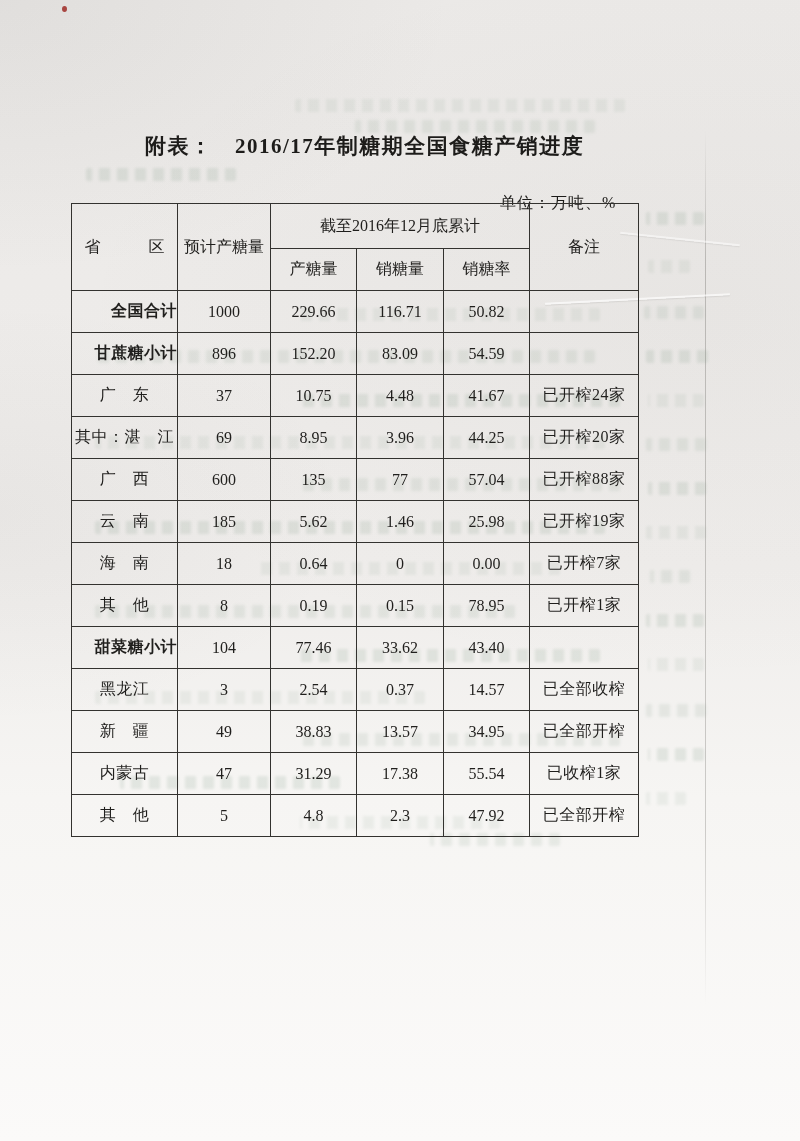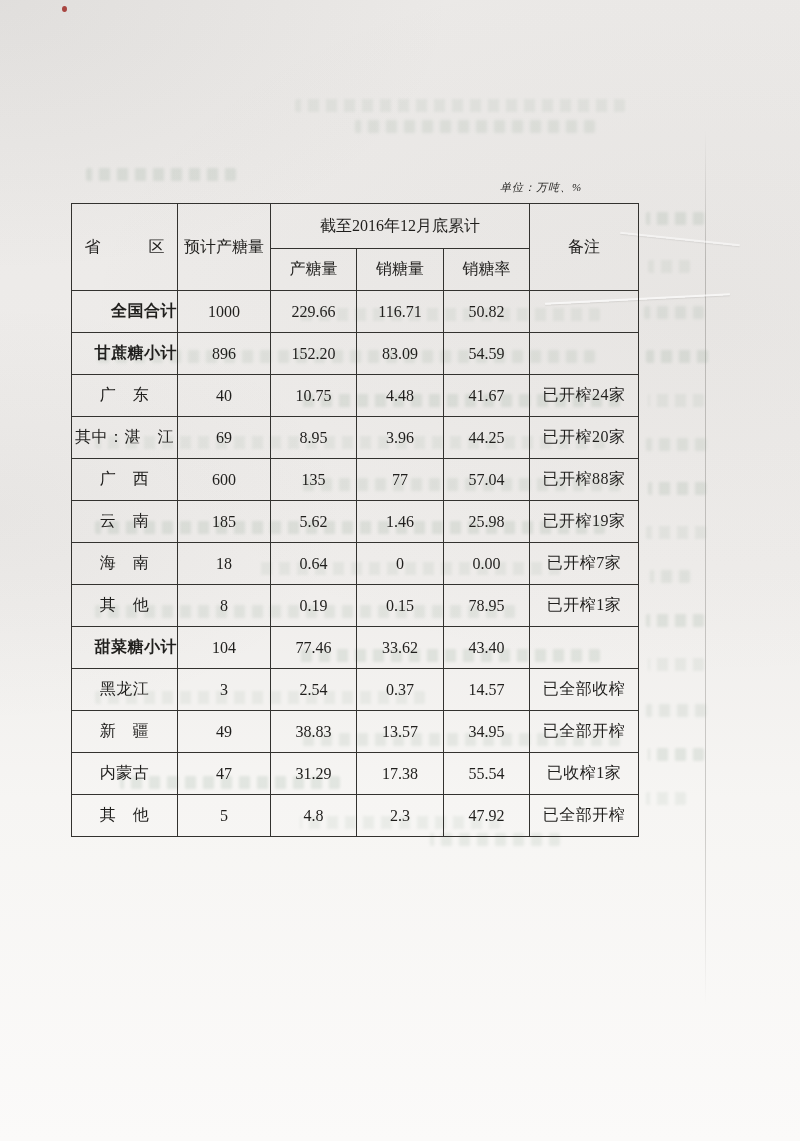--- a/index.html
+++ b/index.html
@@ -43,22 +43,22 @@
     background: rgba(255,255,255,.5);
     box-shadow: 0 1px 1px rgba(90,88,85,.10);
     transform: rotate(6deg);
   }
   .page-title {
     position: absolute; left: 145px; top: 132px;
     margin: 0; font-size: 21px; font-weight: bold;
     letter-spacing: 1.5px; white-space: pre;
   }
   .unit-note {
-    position: absolute; left: 500px; top: 180px;
-    font-size: 11px; letter-spacing: 1px; white-space: pre; font-style: italic;
+    position: absolute; left: 500px; top: 193px;
+    font-size: 16px; letter-spacing: 1px; white-space: pre;
   }
   table.main {
     position: absolute; left: 71px; top: 203px;
     width: 567px; border-collapse: collapse; table-layout: fixed;
     background: transparent; z-index: 2;
   }
   table.main th, table.main td {
     border: 1.6px solid #33322f;
     text-align: center; vertical-align: middle;
     font-weight: normal; font-size: 16px;
@@ -116,20 +116,21 @@
       <div class="sm" style="left: 648px; top: 658px; width: 56px; opacity: 0.3;"></div>
       <div class="sm" style="left: 646px; top: 704px; width: 60px; opacity: 0.39;"></div>
       <div class="sm" style="left: 648px; top: 748px; width: 56px; opacity: 0.48;"></div>
       <div class="sm" style="left: 646px; top: 792px; width: 40px; opacity: 0.3;"></div>
     </div>
   <div class="red-dot"></div>
   <div class="fold-line"></div>
   <div class="crease-right"></div>
   <div class="crease-right2"></div>
 
+  <h1 class="page-title">附表：　2016/17年制糖期全国食糖产销进度</h1>
   <div class="unit-note">单位：万吨、%</div>
 
   <table class="main">
     <colgroup>
       <col style="width:106px">
         <col style="width:93px">
         <col style="width:86px">
       <col style="width:87px">
         <col style="width:86px">
         <col style="width:109px">
@@ -159,21 +160,21 @@
       <tr>
         <td class="name bold">甘蔗糖小计</td>
         <td class="num">896</td>
         <td class="num">152.20</td>
         <td class="num">83.09</td>
         <td class="num">54.59</td>
         <td class="note"></td>
       </tr>
       <tr>
         <td class="name">广　东</td>
-        <td class="num">40</td>
+        <td class="num">37</td>
         <td class="num">10.75</td>
         <td class="num">4.48</td>
         <td class="num">41.67</td>
         <td class="note">已开榨24家</td>
       </tr>
       <tr>
         <td class="name">其中：湛　江</td>
         <td class="num">69</td>
         <td class="num">8.95</td>
         <td class="num">3.96</td>

